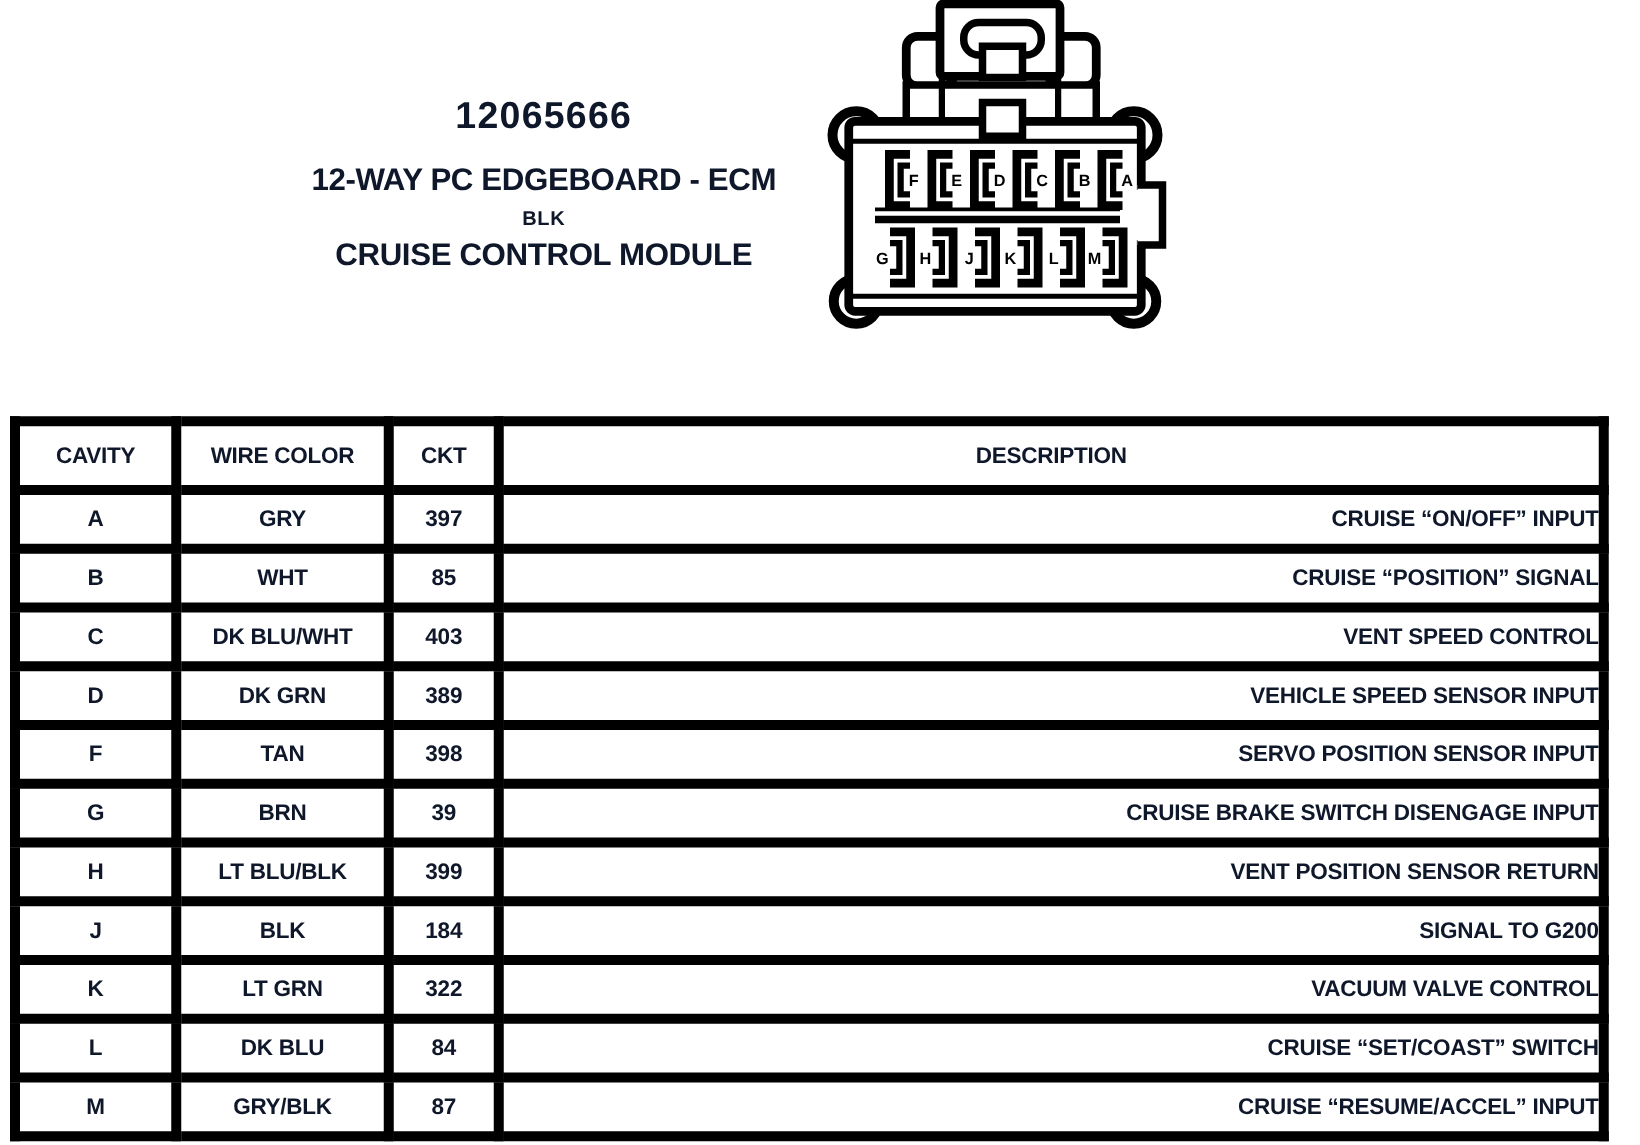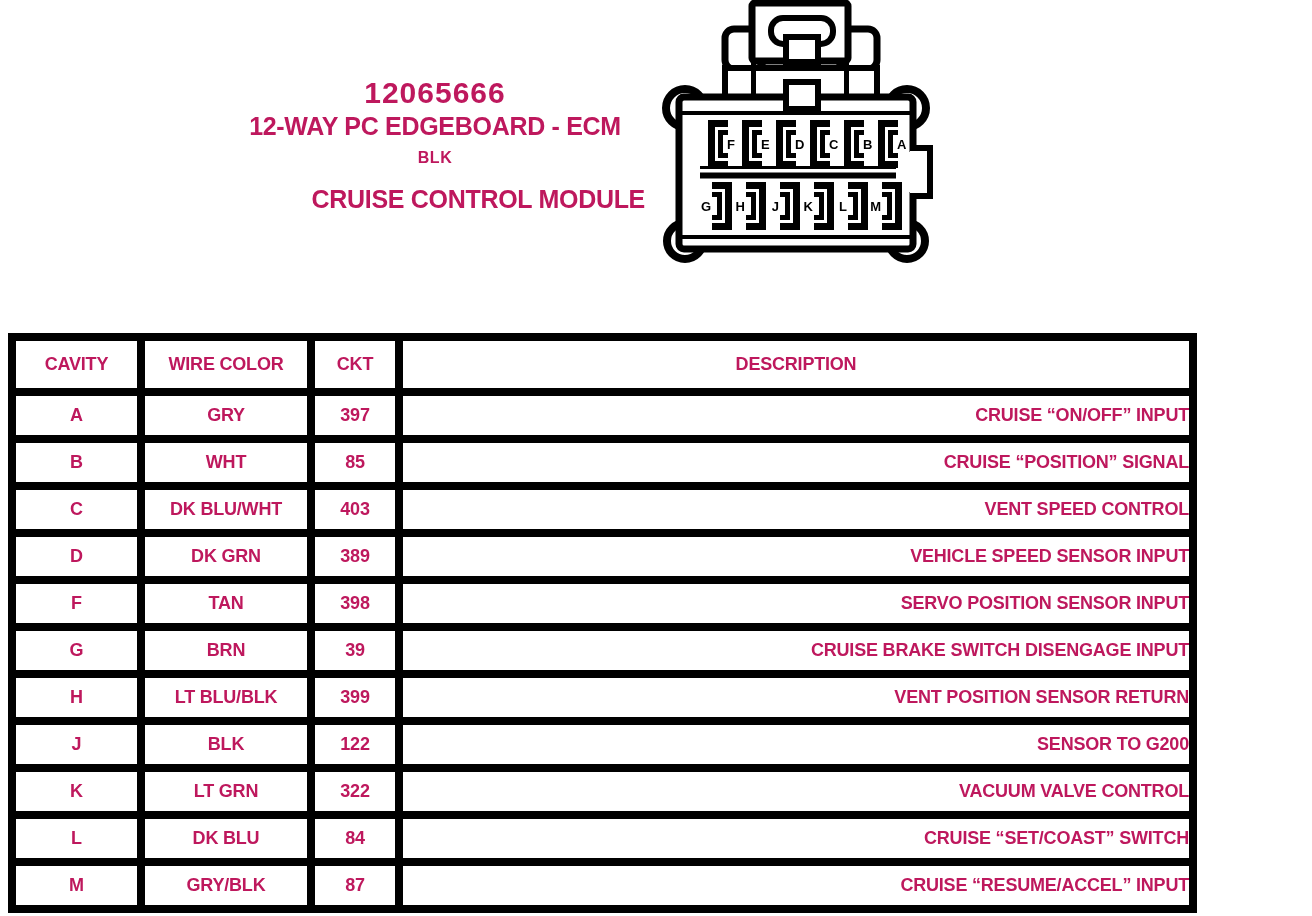--- a/index.html
+++ b/index.html
@@ -4,37 +4,37 @@
 <style>
   * { margin: 0; padding: 0; box-sizing: border-box; }
   html, body { background: #ffffff; }
   .page {
     position: relative;
     width: 1312px;
     height: 916px;
     background: #ffffff;
     font-family: "Liberation Sans", sans-serif;
     font-weight: 700;
-    color: #be185d;
+    color: #0f172a;
     overflow: hidden;
   }
 
   
   .title-block {
     position: absolute;
     left: 225px;
     top: 78px;
     width: 420px;
     text-align: center;
     line-height: 1;
   }
   .part-number   { font-size: 30px; letter-spacing: 1px; }
-  .connector-type{ font-size: 25px; margin-top: 6px; letter-spacing: -0.3px; }
+  .connector-type{ font-size: 25px; margin-top: 24px; letter-spacing: -0.3px; }
   .color-code    { font-size: 16px; margin-top: 11px; letter-spacing: 0.5px; }
-  .module-name   { font-size: 25px; margin-top: 21px; letter-spacing: -0.3px; text-align: right; }
+  .module-name   { font-size: 25px; margin-top: 8px; letter-spacing: -0.3px; }
 
   
   .connector-svg {
     position: absolute;
     left: 648px;
     top: 0px;
   }
 
   
   .note {
@@ -43,21 +43,21 @@
     top: 302px;
     font-size: 19px;
     letter-spacing: -0.4px;
   }
 
   
   table.pinout {
     position: absolute;
     left: 8px;
     top: 333px;
-    width: 1189px;
+    width: 1279px;
     border-collapse: collapse;
     table-layout: fixed;
   }
   table.pinout th, table.pinout td {
     border: 8px solid #000000;
     font-size: 18px;
     letter-spacing: -0.2px;
     text-align: center;
     vertical-align: middle;
     overflow: hidden;
@@ -207,22 +207,22 @@
       </tr>
       <tr>
         <td>H</td>
         <td>LT BLU/BLK</td>
         <td>399</td>
         <td class="desc">VENT POSITION SENSOR RETURN</td>
       </tr>
       <tr>
         <td>J</td>
         <td>BLK</td>
-        <td>122</td>
-        <td class="desc">SENSOR TO G200</td>
+        <td>184</td>
+        <td class="desc">SIGNAL TO G200</td>
       </tr>
       <tr>
         <td>K</td>
         <td>LT GRN</td>
         <td>322</td>
         <td class="desc">VACUUM VALVE CONTROL</td>
       </tr>
       <tr>
         <td>L</td>
         <td>DK BLU</td>

